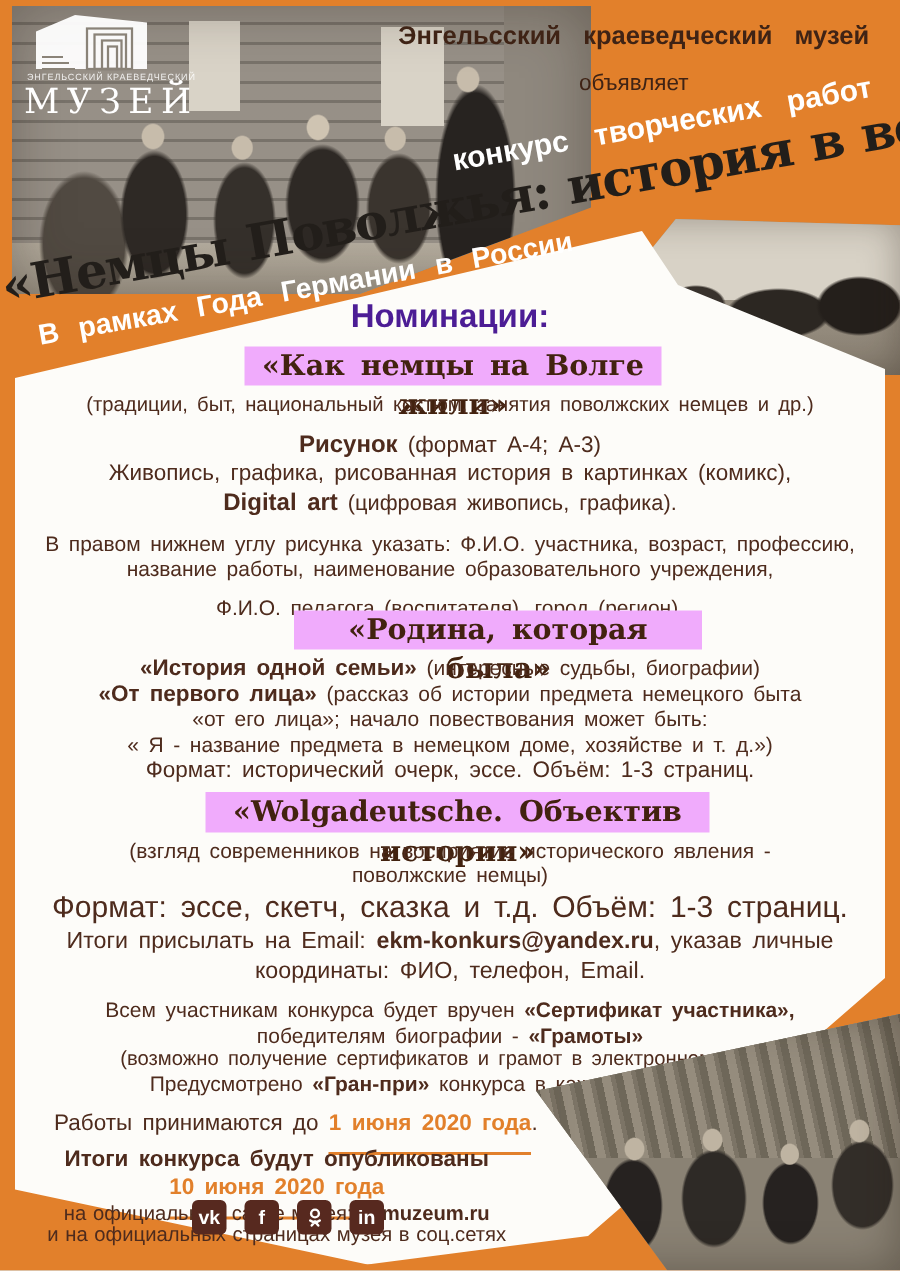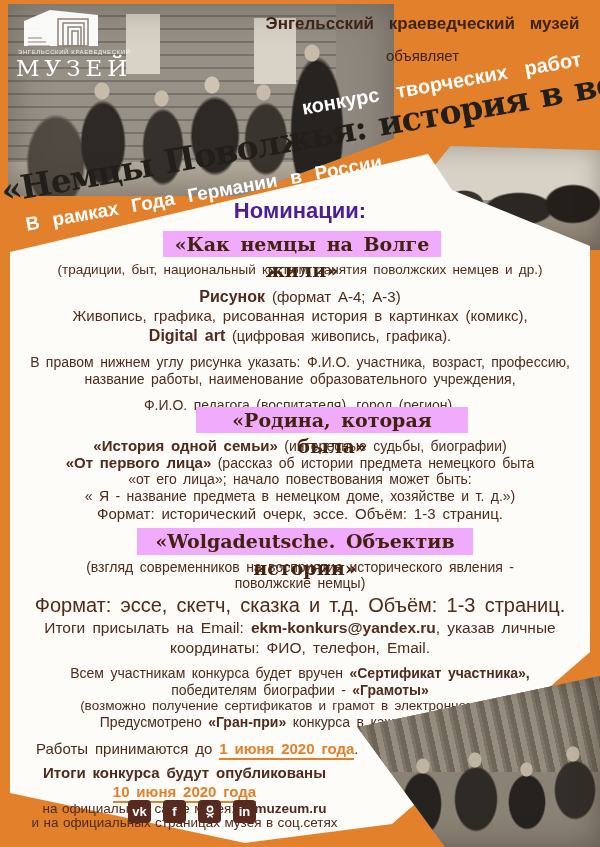--- a/index.html
+++ b/index.html
@@ -120,21 +120,21 @@
   .white-panel{position:absolute;left:0;top:0;width:600px;height:847px;background:#fdfcf9;
     clip-path:polygon(10px 252px,428px 154px,452px 190px,590px 246px,590px 652px,392px 824px,245px 843px,10px 793px);}
 
   
   .line{position:absolute;left:20px;width:560px;text-align:center;color:#4e2b1d;
     font-size:14px;word-spacing:.18em;line-height:1.2;}
   .b{font-weight:bold;}
   .nominations{font-size:22px;font-weight:bold;color:#4c1d95;}
   .secbox{position:absolute;background:#f0abfc;color:#42220f;
     font-family:"DejaVu Serif",serif;font-weight:bold;font-size:19px;text-align:center;word-spacing:4px;}
-  .orange-date{color:#e2802b;font-weight:bold;border-bottom:2px solid #e2802b;padding-bottom:1px;}
+  .orange-date{color:#e2802b;font-weight:bold;border-bottom:2px solid #e2802b;padding-bottom:11px;}
   .narrow{left:12px;width:345px;}
   .leftal{text-align:left;}
 
   
   .social{position:absolute;left:128px;top:800px;display:flex;gap:12px;}
   .sicon{width:23px;height:23px;background:#57291f;border-radius:4px;color:#fff;
     display:flex;align-items:center;justify-content:center;
     font-size:13px;font-weight:bold;font-family:"Liberation Sans",sans-serif;cursor:pointer;}
   .sicon svg{display:block;}
 </style>

